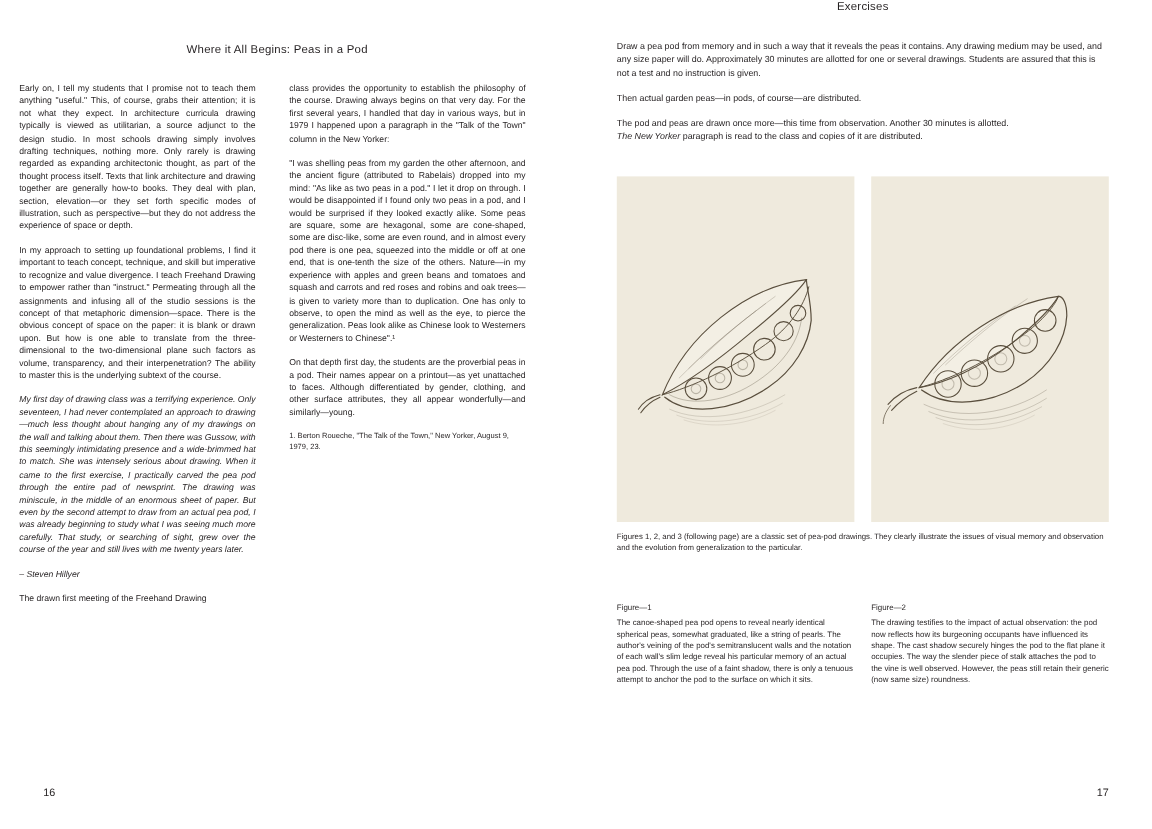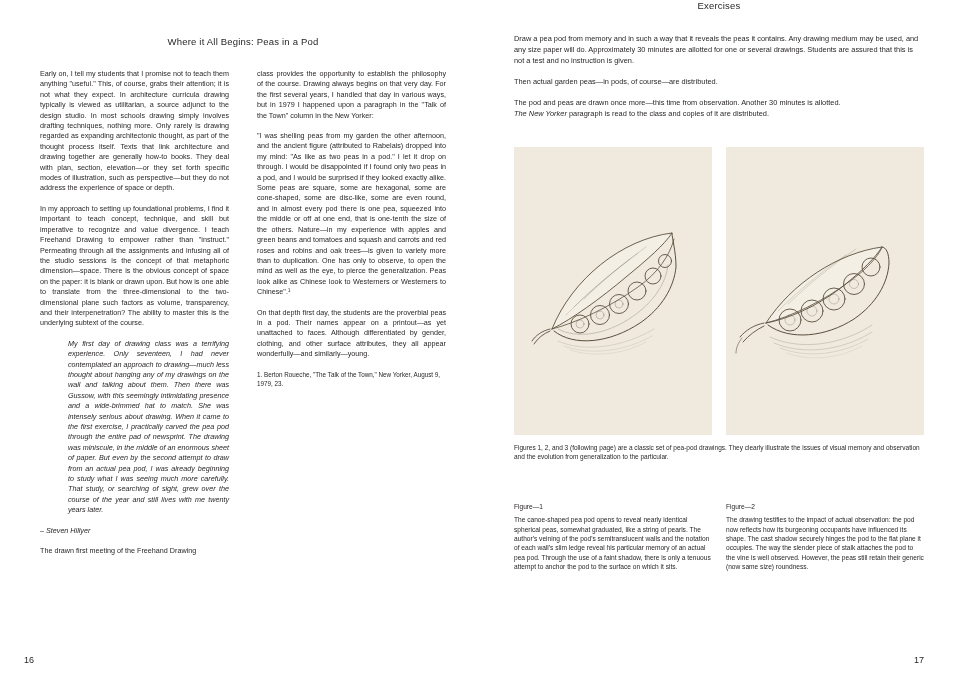--- a/index.html
+++ b/index.html
@@ -20,21 +20,21 @@
     height: 691px;
     display: flex;
   }
   .page {
     position: relative;
     width: 480px;
     height: 691px;
     box-sizing: border-box;
   }
   .page-left {
-    padding: 0 34px 0 40px;
+    padding: 0 34px 0 16px;
   }
   .page-right {
     padding: 0 36px 0 34px;
   }
 
   
   .running-head {
     text-align: center;
     font-size: 9.5px;
     letter-spacing: 0.2px;
@@ -61,21 +61,20 @@
   .col p {
     margin: 0 0 10px 0;
     font-size: 7.2px;
     line-height: 10.4px;
     text-align: justify;
     text-justify: inter-word;
     hyphens: auto;
   }
   .col p.italic {
     font-style: italic;
-    margin-left: 28px;
   }
   .signature {
     text-align: right;
     font-style: italic;
     font-size: 7.2px;
     line-height: 10.4px;
     margin: 0 0 10px 0;
   }
   .footnote {
     margin-top: 10px;
@@ -137,21 +136,21 @@
   }
 
   
   .folio {
     position: absolute;
     bottom: 26px;
     font-size: 9px;
     color: #231f20;
   }
   .folio-left {
-    left: 24px;
+    left: 36px;
   }
   .folio-right {
     right: 36px;
   }
 </style>
 </head>
 <body>
 
 <div class="spread">
 

